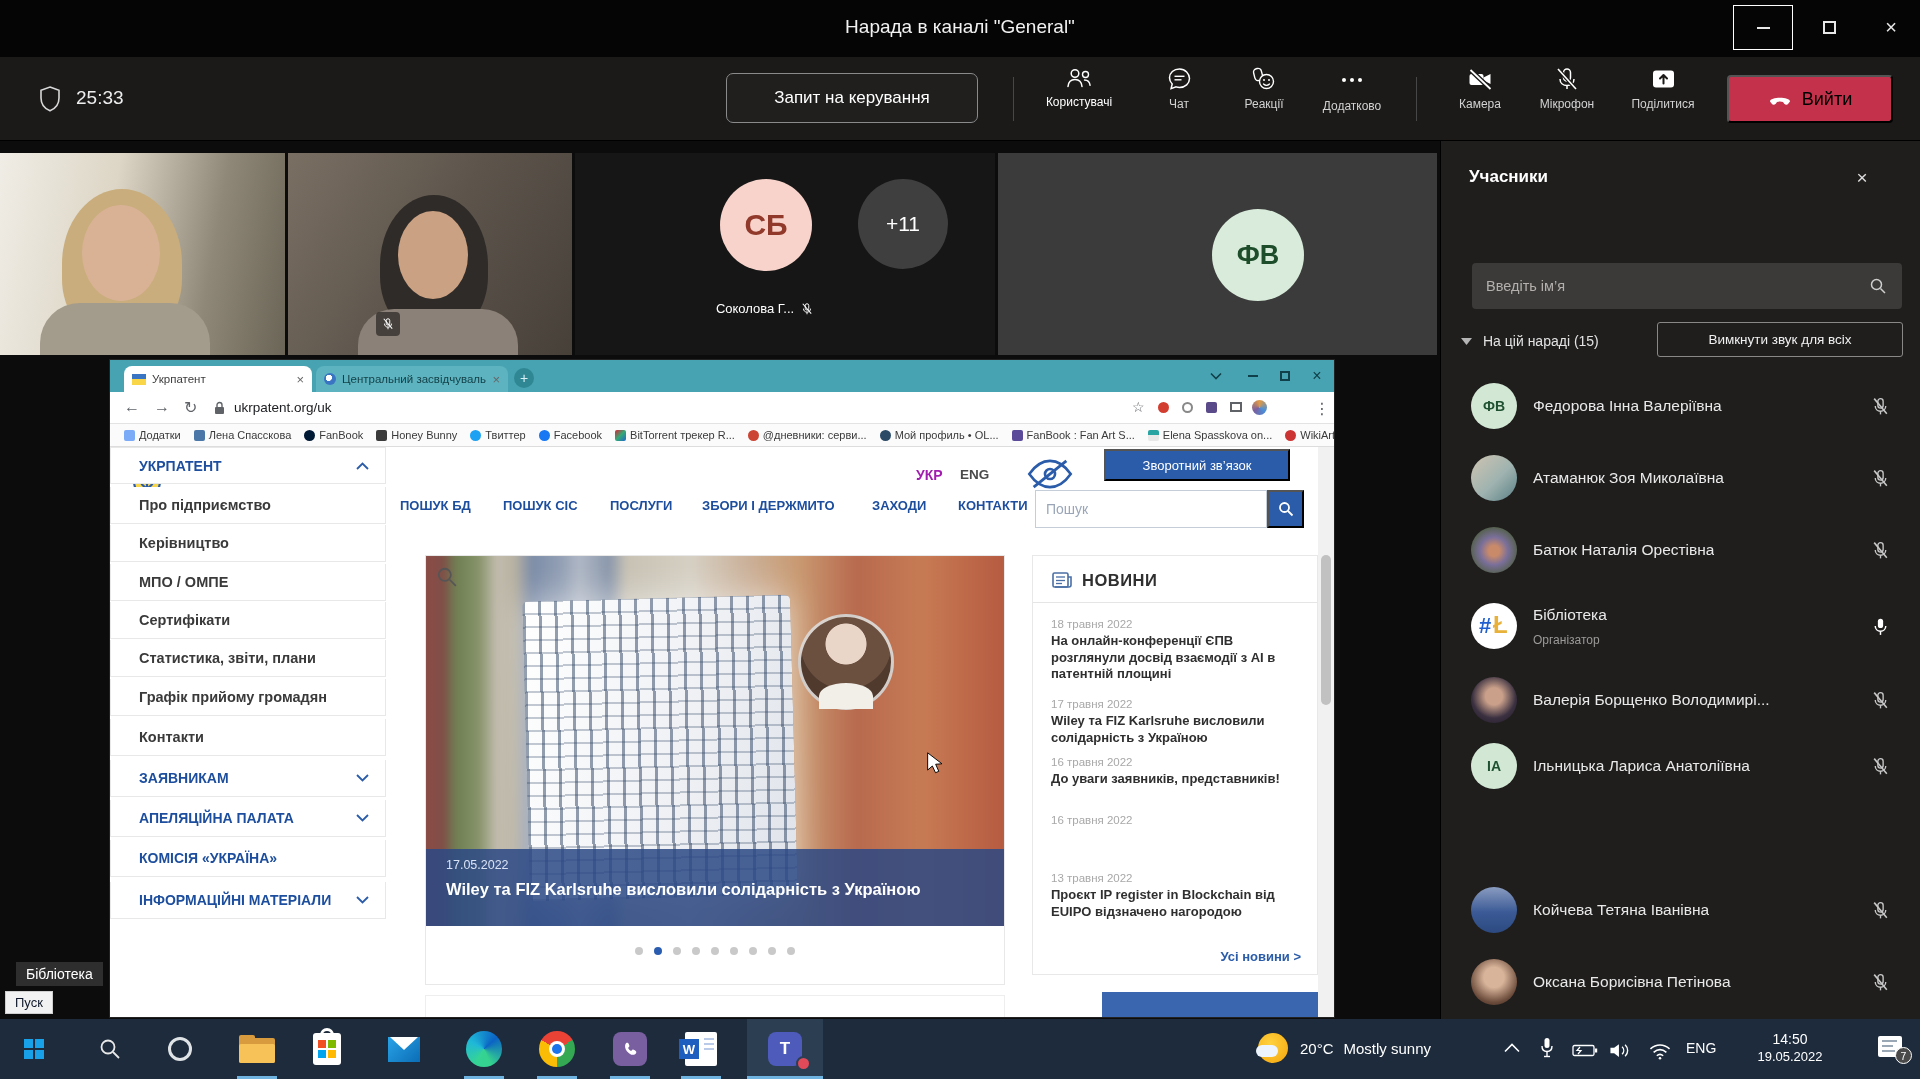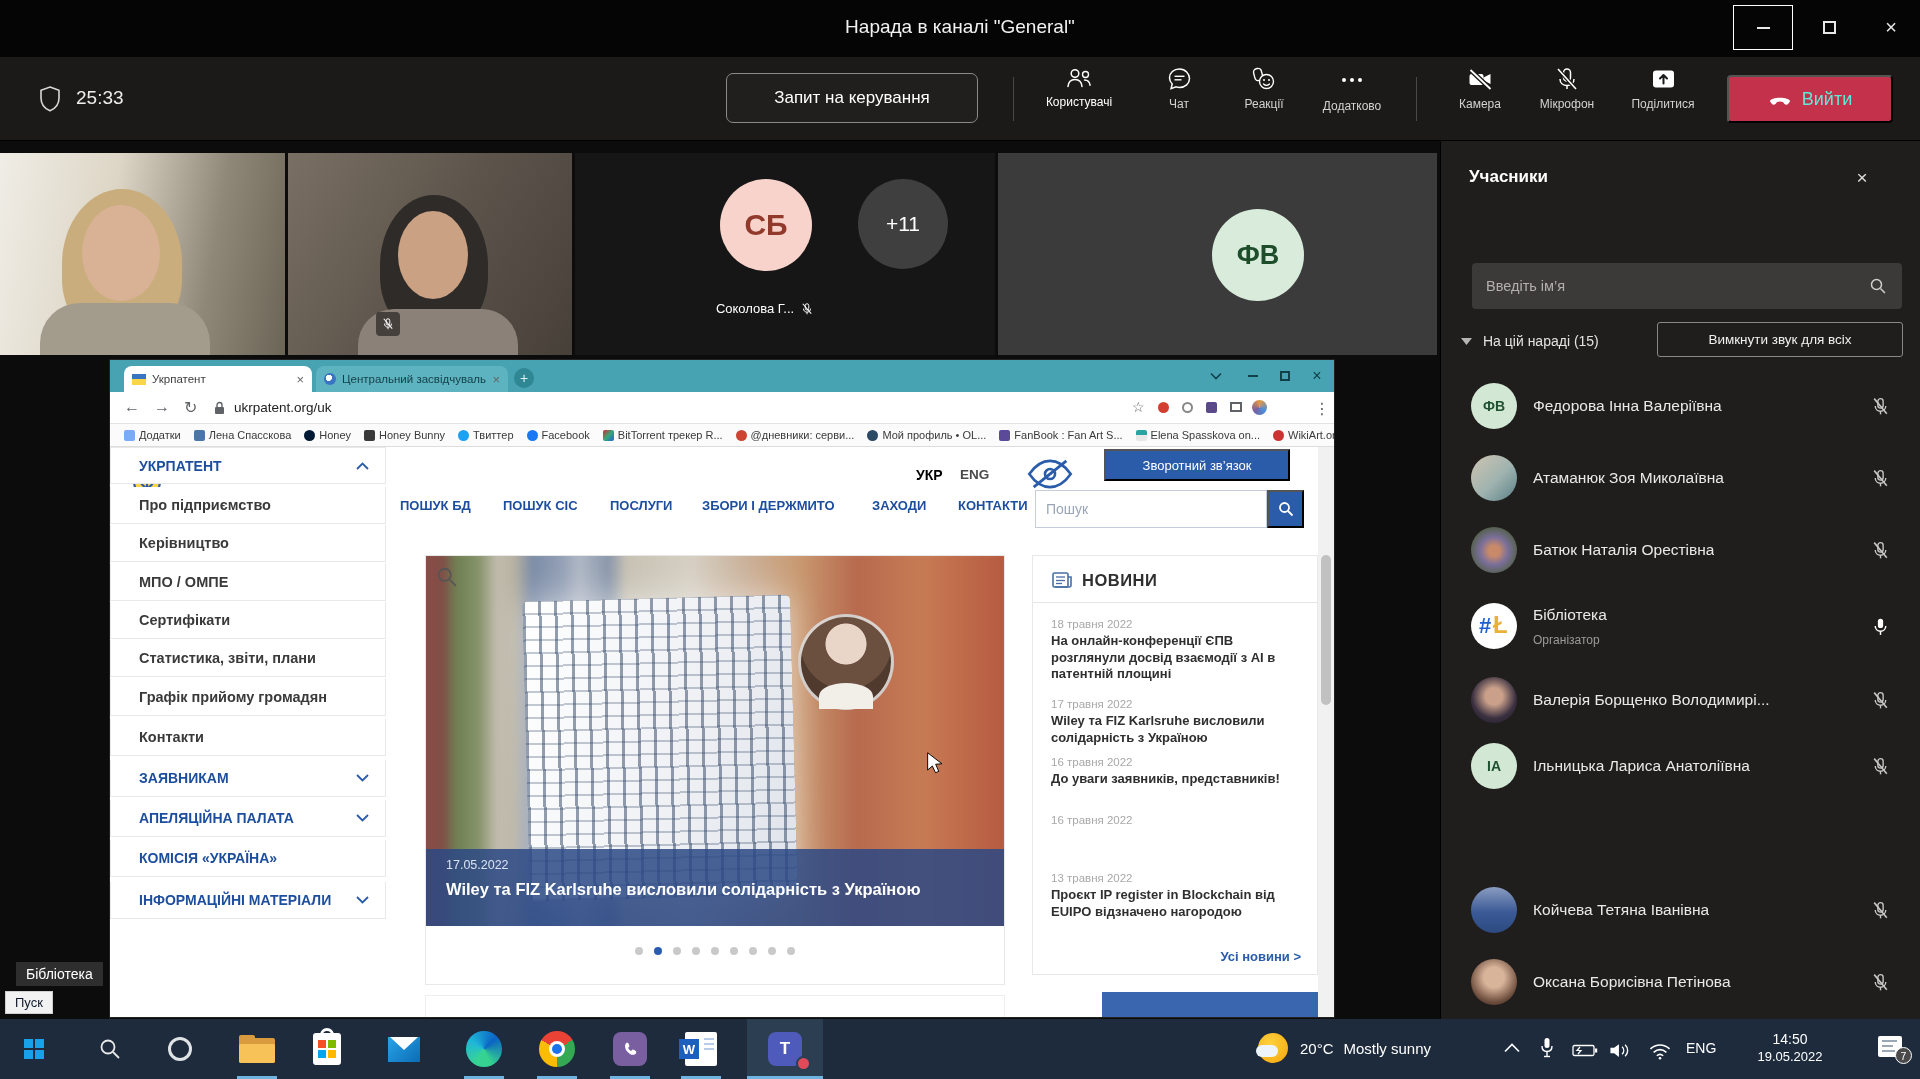--- a/index.html
+++ b/index.html
@@ -18,21 +18,21 @@
   .closex{font-size:20px}
 
   
   .toolbar{left:0;top:57px;width:1920px;height:84px;background:#1b1a19;border-bottom:1px solid #000}
   .timer{left:76px;top:30px;font-size:19px;color:#ededed}
   .req{left:726px;top:16px;width:252px;height:50px;border:1px solid #8a8a8a;border-radius:7px;background:#201f1e;color:#fff;font-size:17px}
   .tdiv{width:1px;height:44px;background:#474747;top:20px}
   .titem{top:9px;width:92px;flex-direction:column;gap:5px;color:#e6e6e6;display:flex;align-items:center}
   .tlabel{font-size:12px;color:#d2d2d2;white-space:nowrap}
   .underline{left:1047px;top:136px;width:64px;height:3px;background:#7f85f1;border-radius:2px}
-  .leave{left:1727px;top:18px;width:166px;height:48px;background:#c4314b;border-radius:4px;gap:10px;color:#5eead4;font-size:18px}
+  .leave{left:1727px;top:18px;width:166px;height:48px;background:#c4314b;border-radius:4px;gap:10px;color:#000000;font-size:18px}
   .dot3{display:flex;gap:4px;align-items:center;height:28px}
   .dot3 i{width:4px;height:4px;border-radius:50%;background:#fff}
 
   
   .stage{left:0;top:141px;width:1440px;height:878px;background:#0c0c0c}
   .tile{top:12px;height:202px;overflow:hidden}
   .cam .hair,.cam .face,.cam .body{position:absolute}
   .t1{left:0;width:285px;background:linear-gradient(100deg,#f0ede6 0%,#ddd6c6 38%,#8f8878 72%,#6b6557 100%)}
   .t1 .hair{left:62px;top:36px;width:120px;height:150px;border-radius:50% 50% 40% 40%;background:#c9ad7c}
   .t1 .face{left:82px;top:52px;width:78px;height:96px;border-radius:50%;background:#d9b296}
@@ -374,21 +374,21 @@
         <span class="bm">
             <i class="bi" style="background:#7baaf7"></i>
             <span>Додатки</span>
           </span>
         <span class="bm">
             <i class="bi" style="background:#4a76a8"></i>
             <span>Лена Спасскова</span>
           </span>
         <span class="bm">
             <i class="bi" style="background:#001935;border-radius:50%"></i>
-            <span>Honey</span>
+            <span>FanBook</span>
           </span>
         <span class="bm">
             <i class="bi" style="background:#3a3a3a"></i>
             <span>Honey Bunny</span>
           </span>
         <span class="bm">
             <i class="bi" style="background:#1da1f2;border-radius:50%"></i>
             <span>Твиттер</span>
           </span>
         <span class="bm">
@@ -426,21 +426,21 @@
         <svg class="a" style="left:18px;top:8px" width="38" height="54" viewBox="0 0 34 50">
           <path d="M5 3v21c0 9 5 13 12 15 7-2 12-6 12-15V3" fill="#f7d54c" stroke="#2a5caa" stroke-width="2"></path>
           <path d="M17 2v33M11 6v17c0 4 2 6 6 8M23 6v17c0 4-2 6-6 8" stroke="#2a5caa" stroke-width="2" fill="none"></path>
           <path d="M13 41l4 6 4-6z" fill="#2a5caa"></path>
         </svg>
         <div class="a org" style="left:62px;top:10px;font-size:9.5px">ДЕРЖАВНЕ ПІДПРИЄМСТВО</div>
         <div class="a org" style="left:62px;top:23px;font-size:12px">«УКРАЇНСЬКИЙ ІНСТИТУТ</div>
         <div class="a org" style="left:62px;top:40px;font-size:12px">ІНТЕЛЕКТУАЛЬНОЇ ВЛАСНОСТІ»</div>
         <div class="a" style="left:62px;top:60px;font-size:9px;letter-spacing:1px;color:#4a6fa5;font-weight:bold">УКРПАТЕНТ</div>
 
-        <div class="a" style="left:806px;top:20px;font-weight:bold;color:#000000;font-size:14px">УКР</div>
+        <div class="a" style="left:806px;top:20px;font-weight:bold;color:#a21caf;font-size:14px">УКР</div>
         <div class="a" style="left:850px;top:20px;color:#4a4a4a;font-size:13.5px;font-weight:bold">ENG</div>
         <svg class="a" style="left:916px;top:10px" width="48" height="34" viewBox="0 0 44 30">
           <path d="M3 15C9 6.5 16.5 3 22 3s13 3.5 19 12c-6 8.5-13 12-19 12S9 23.5 3 15z" fill="none" stroke="#2a5caa" stroke-width="2.4"></path>
           <circle cx="22" cy="15" r="4.6" fill="none" stroke="#2a5caa" stroke-width="2.4"></circle>
           <line x1="7" y1="27" x2="37" y2="3" stroke="#2a5caa" stroke-width="2.6"></line>
         </svg>
         <button class="a feedback ctr">
             <span>Зворотний зв’язок</span>
           </button>
 

